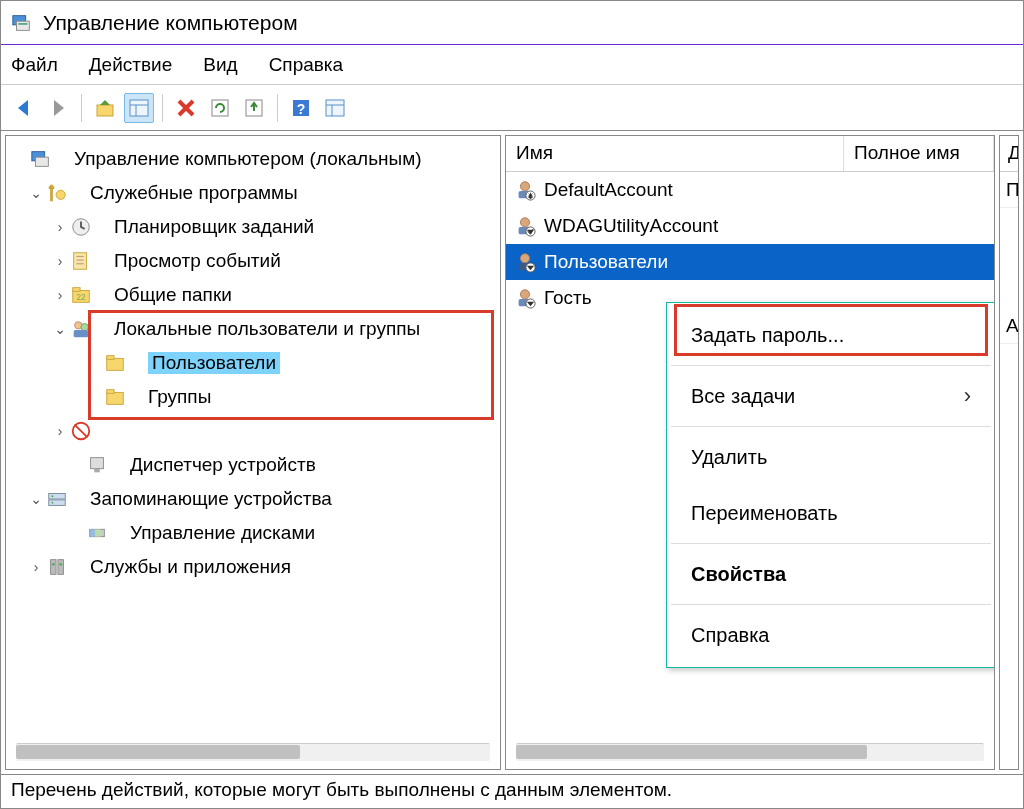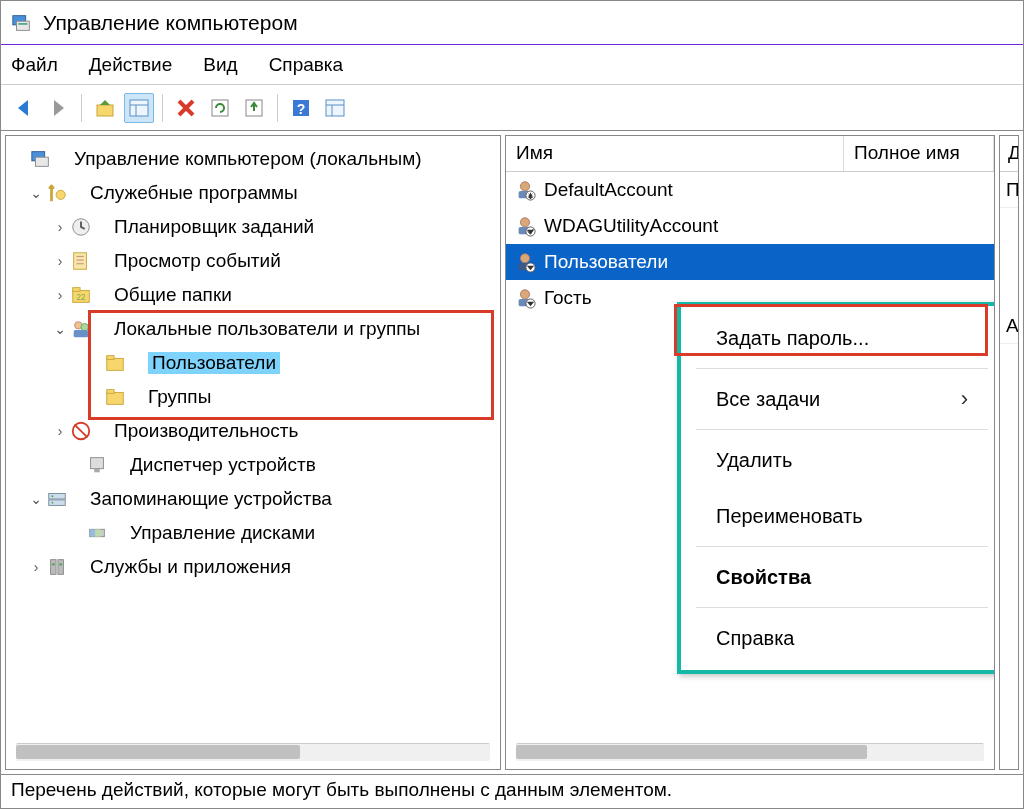--- a/index.html
+++ b/index.html
@@ -36,21 +36,21 @@
   .scroll-x { height:18px; background:#f0f0f0; border-top:1px solid #ccc; position:relative; margin:6px 10px 8px 10px; border-radius:2px;}
   .scroll-thumb { position:absolute; top:1px; left:0; width:60%; height:14px; background:#c0c0c0; border-radius:2px;}
   .list-header { display:flex; height:36px; border-bottom:1px solid #ccc; }
   .list-header div { padding:6px 10px; border-right:1px solid #ddd; }
   .col-name { flex:1; }
   .col-full { width:150px; }
   .list-body { flex:1; position:relative; overflow:hidden; }
   .list-row { display:flex; align-items:center; height:36px; padding-left:8px; gap:8px; }
   .list-row.sel { background:#0a64c8; color:#fff; }
   .usricon { width:22px; height:22px; flex-shrink:0; }
-  .context-menu { position:absolute; top:130px; left:171px; width:330px; background:#fff; border:4px solid #14b8a6; box-shadow:2px 2px 6px rgba(0,0,0,.25); z-index:20; padding:4px 11px;}
+  .context-menu { position:absolute; top:130px; left:160px; width:330px; background:#fff; border:1px solid #14b8a6; box-shadow:2px 2px 6px rgba(0,0,0,.25); z-index:20; padding:4px 0;}
   .cm-item { height:56px; display:flex; align-items:center; padding:0 24px; font-size:20px; justify-content:space-between;}
   .cm-item.bold { font-weight:700; }
   .cm-sep { height:1px; background:#ddd; margin:2px 4px;}
   .cm-sub::after { content:"›"; font-size:22px; color:#333; }
   .highlight1 { position:absolute; border:3px solid #d83b2a; pointer-events:none; z-index:30; }
   .statusbar { height:34px; border-top:1px solid #888; padding:4px 10px; font-size:19px;}
   svg { display:block; }
 </style>
 </head>
 <body>
@@ -231,21 +231,20 @@
         </div>
         <div class="tree-row">
           <span class="indent" style="width:40px"></span>
             <span class="chev">›</span>
           <span class="ticon">
               <svg viewBox="0 0 24 24">
                 <circle cx="12" cy="12" r="9" fill="#fff" stroke="#d83b2a" stroke-width="2"></circle>
                 <line x1="5" y1="5" x2="19" y2="19" stroke="#d83b2a" stroke-width="2"></line>
               </svg>
             </span>
-          <span class="tree-label">Производительность</span>
         </div>
         <div class="tree-row">
           <span class="indent" style="width:56px"></span>
             <span class="chev empty">·</span>
           <span class="ticon">
               <svg viewBox="0 0 24 24">
                 <rect x="5" y="4" width="14" height="12" fill="#ddd" stroke="#888"></rect>
                 <rect x="9" y="16" width="6" height="4" fill="#aaa"></rect>
               </svg>
             </span>

